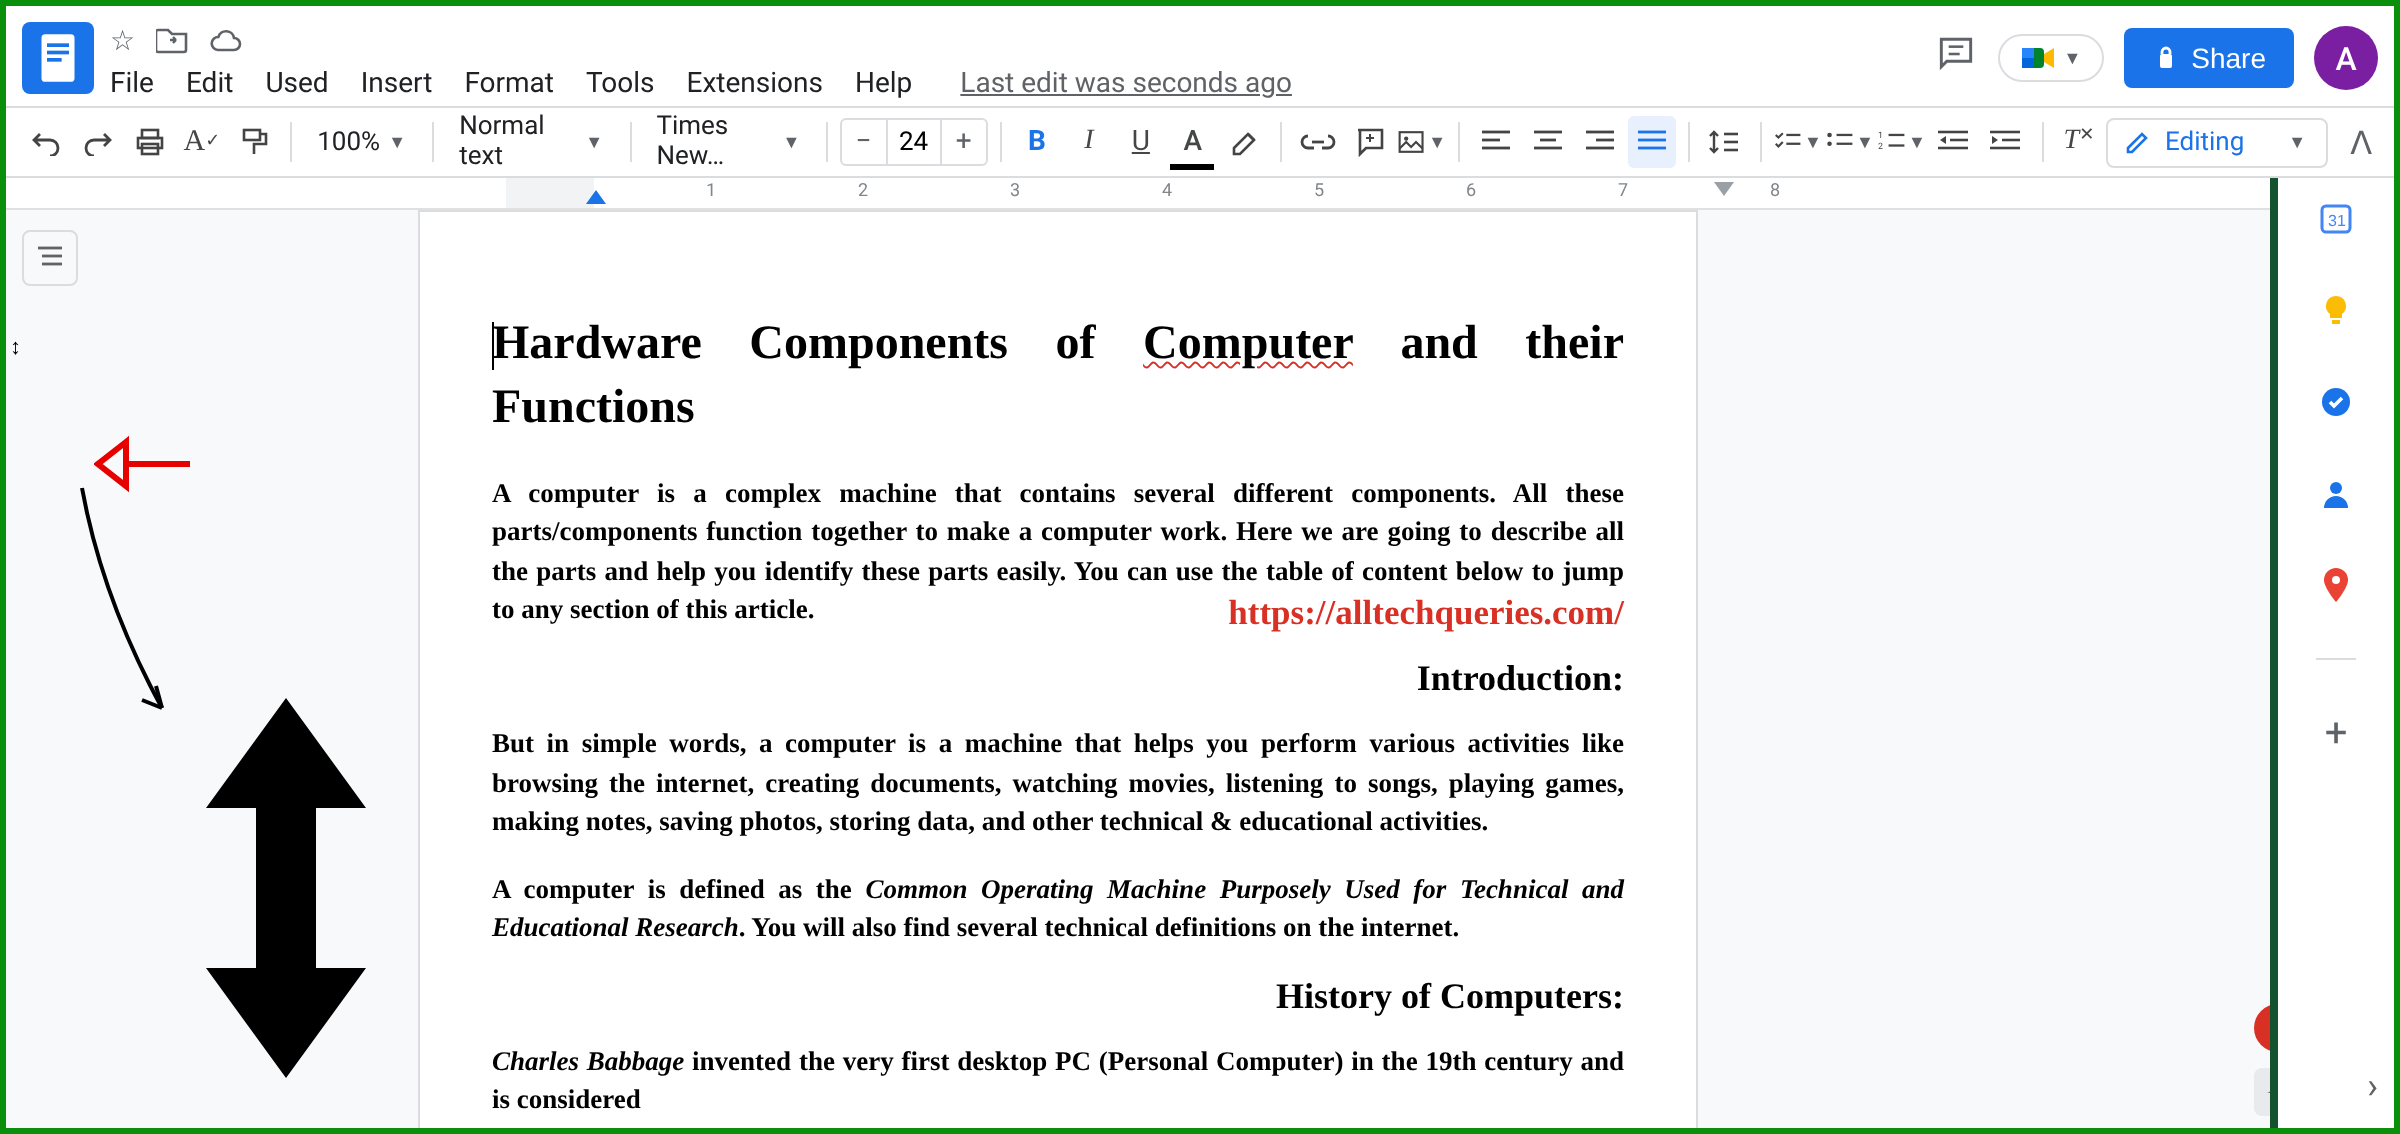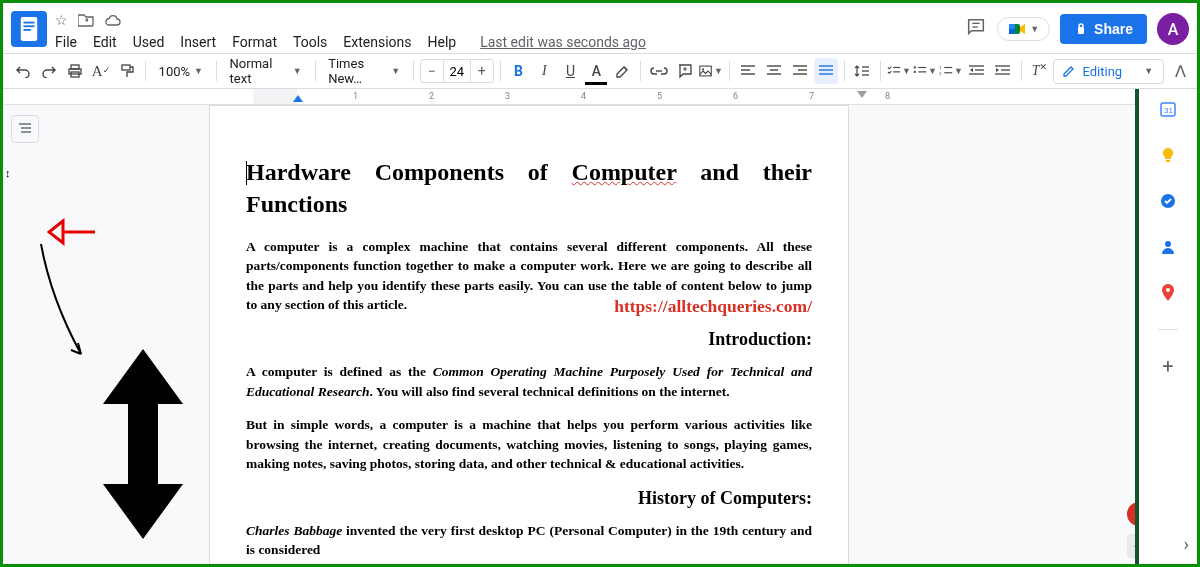--- a/index.html
+++ b/index.html
@@ -11,21 +11,21 @@
 .title-area { flex: 1; display: flex; flex-direction: column; gap: 2px; }
 .title-row { display: flex; align-items: center; gap: 10px; height: 22px; }
 .doc-title { font-size: 18px; color: #80868b; }
 .title-icon { color: #5f6368; font-size: 14px; display: inline-flex; align-items: center; }
 .menubar { display: flex; gap: 16px; font-size: 14px; color: #202124; align-items: center; height: 18px; }
 .menubar span { cursor: pointer; }
 .last-edit { color: #5f6368; text-decoration: underline; margin-left: 8px; }
 .titlebar-right { display: flex; align-items: center; gap: 10px; margin-top: 4px; }
 .comment-icon, .meet-icon { color: #5f6368; font-size: 20px; }
 .meet-badge { background: #fff; border: 1px solid #dadce0; border-radius: 18px; padding: 4px 10px; display: flex; align-items: center; gap: 4px; }
-.share-btn { background: #1a73e8; color: #fff; border: none; border-radius: 4px; padding: 7px 14px; font-size: 14px; font-weight: 700; display: flex; align-items: center; gap: 6px; cursor: pointer; }
+.share-btn { background: #1a73e8; color: #fff; border: none; border-radius: 4px; padding: 7px 14px; font-size: 14px; font-weight: 400; display: flex; align-items: center; gap: 6px; cursor: pointer; }
 .avatar { width: 32px; height: 32px; border-radius: 50%; background: #7b1fa2; color: #fff; display: flex; align-items: center; justify-content: center; font-size: 16px; font-weight: 500; }
 
 .toolbar { height: 36px; border-top: 1px solid #dadce0; border-bottom: 1px solid #dadce0; display: flex; align-items: center; padding: 0 8px; gap: 2px; background: #fff; }
 .tb-btn { min-width: 24px; height: 26px; display: flex; align-items: center; justify-content: center; color: #444746; font-size: 14px; cursor: pointer; border-radius: 3px; }
 .tb-sep { width: 1px; height: 20px; background: #dadce0; margin: 0 4px; }
 .tb-select { border: 1px solid transparent; padding: 3px 6px; font-size: 13px; color: #202124; display: flex; align-items: center; gap: 4px; cursor: pointer; border-radius: 3px; }
 .caret { font-size: 9px; color: #5f6368; }
 .font-size-group { display: flex; align-items: center; border: 1px solid #dadce0; border-radius: 3px; height: 24px; }
 .font-size-btn { width: 22px; text-align: center; cursor: pointer; font-size: 14px; color: #5f6368; }
 .font-size-val { width: 28px; text-align: center; font-size: 13px; border-left: 1px solid #dadce0; border-right: 1px solid #dadce0; height: 100%; display: flex; align-items: center; justify-content: center; }
@@ -350,22 +350,22 @@
     </div>
     <div class="vruler">
       <span class="vruler-resize">↕</span>
     </div>
 
     <div class="page">
       <h1 class="doc-h1"><span class="cursor-bar"></span><span>Hardware Components of </span><span class="spell">Computer</span><span> and their Functions</span></h1>
       <p class="doc-p">A computer is a complex machine that contains several different components. All these parts/components function together to make a computer work. Here we are going to describe all the parts and help you identify these parts easily. You can use the table of content below to jump to any section of this article.</p>
       <div class="watermark">https://alltechqueries.com/</div>
       <h2 class="doc-h2">Introduction:</h2>
+      <p class="doc-p">But in simple words, a computer is a machine that helps you perform various activities like browsing the internet, creating documents, watching movies, listening to songs, playing games, making notes, saving photos, storing data, and other technical &amp; educational activities.</p>
       <p class="doc-p"><span>A computer is defined as the </span><span class="italic">Common Operating Machine Purposely Used for Technical and Educational Research</span><span>. You will also find several technical definitions on the internet.</span></p>
-      <p class="doc-p">But in simple words, a computer is a machine that helps you perform various activities like browsing the internet, creating documents, watching movies, listening to songs, playing games, making notes, saving photos, storing data, and other technical &amp; educational activities.</p>
       <h2 class="doc-h2">History of Computers:</h2>
       <p class="doc-p"><span class="italic">Charles Babbage</span><span> invented the very first desktop PC (Personal Computer) in the 19th century and is considered </span></p>
     </div>
   </div>
 
   <svg class="annot red-arrow" width="50" height="34">
     <path d="M48 17 L16 17 M16 6 L2 17 L16 28 L16 6 Z" fill="none" stroke="#e70000" stroke-width="3"></path>
   </svg>
   <svg class="annot curve-arrow" width="70" height="130">
     <path d="M10 5 Q 20 60 50 115" fill="none" stroke="#000" stroke-width="2"></path>

